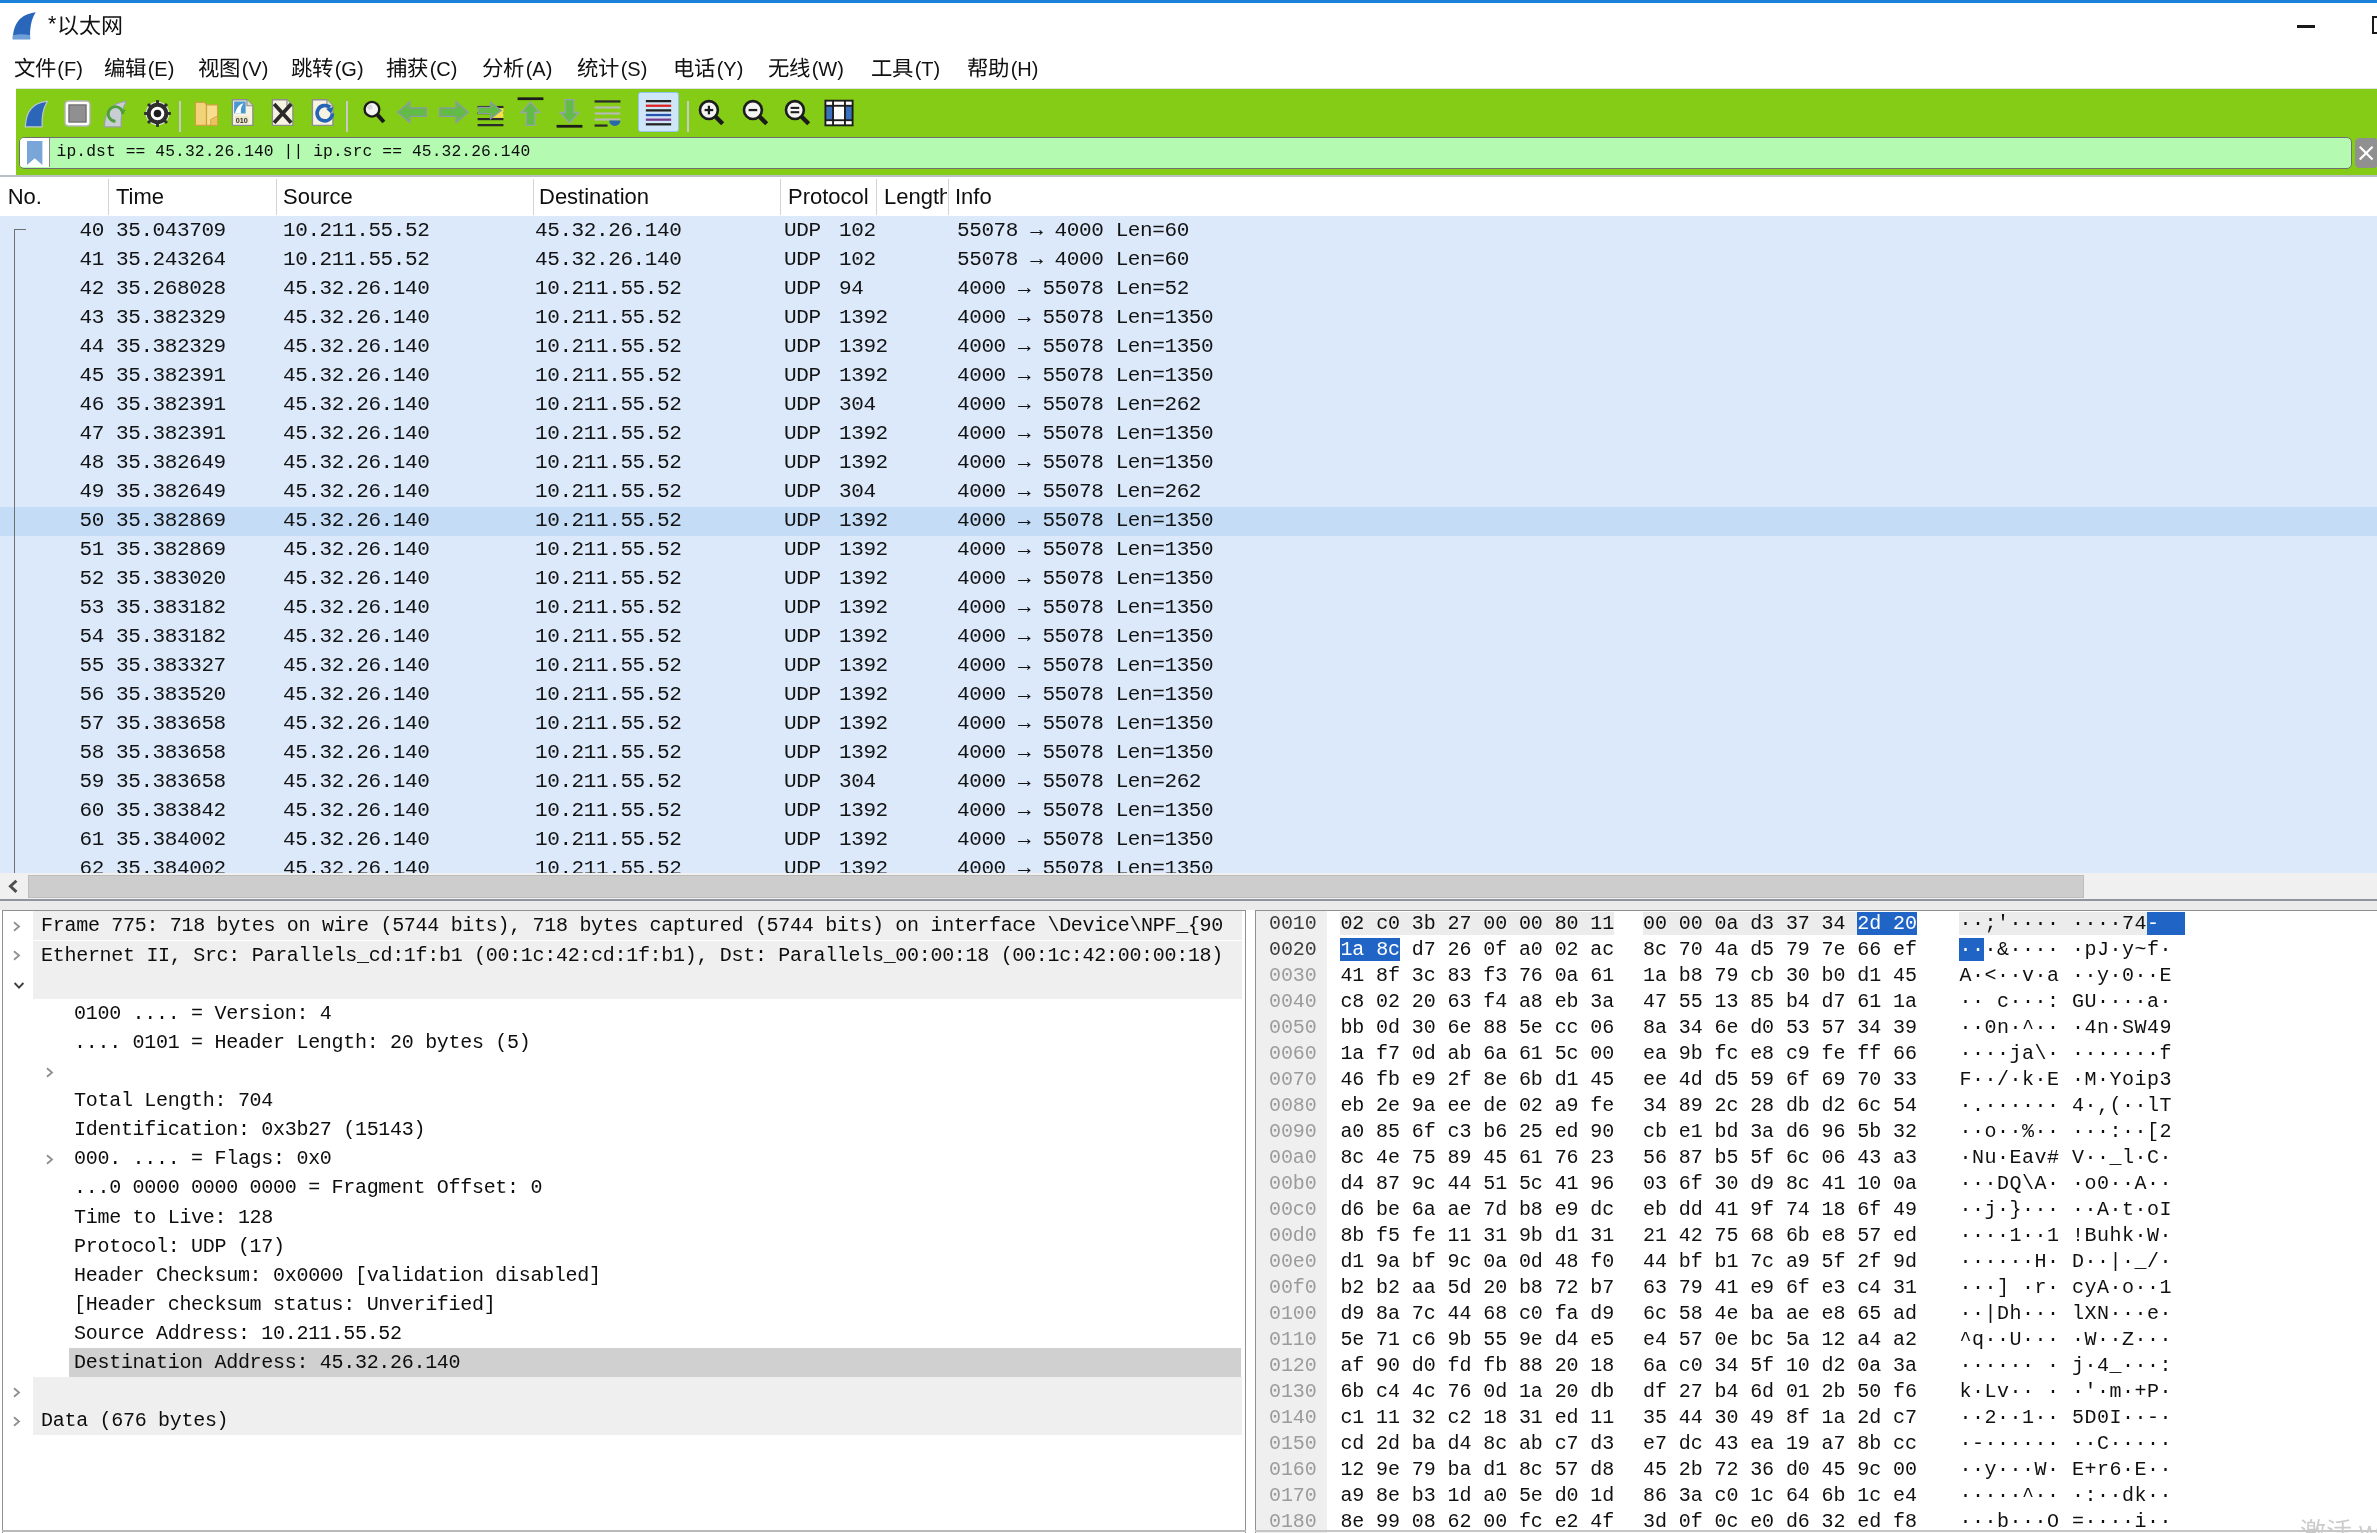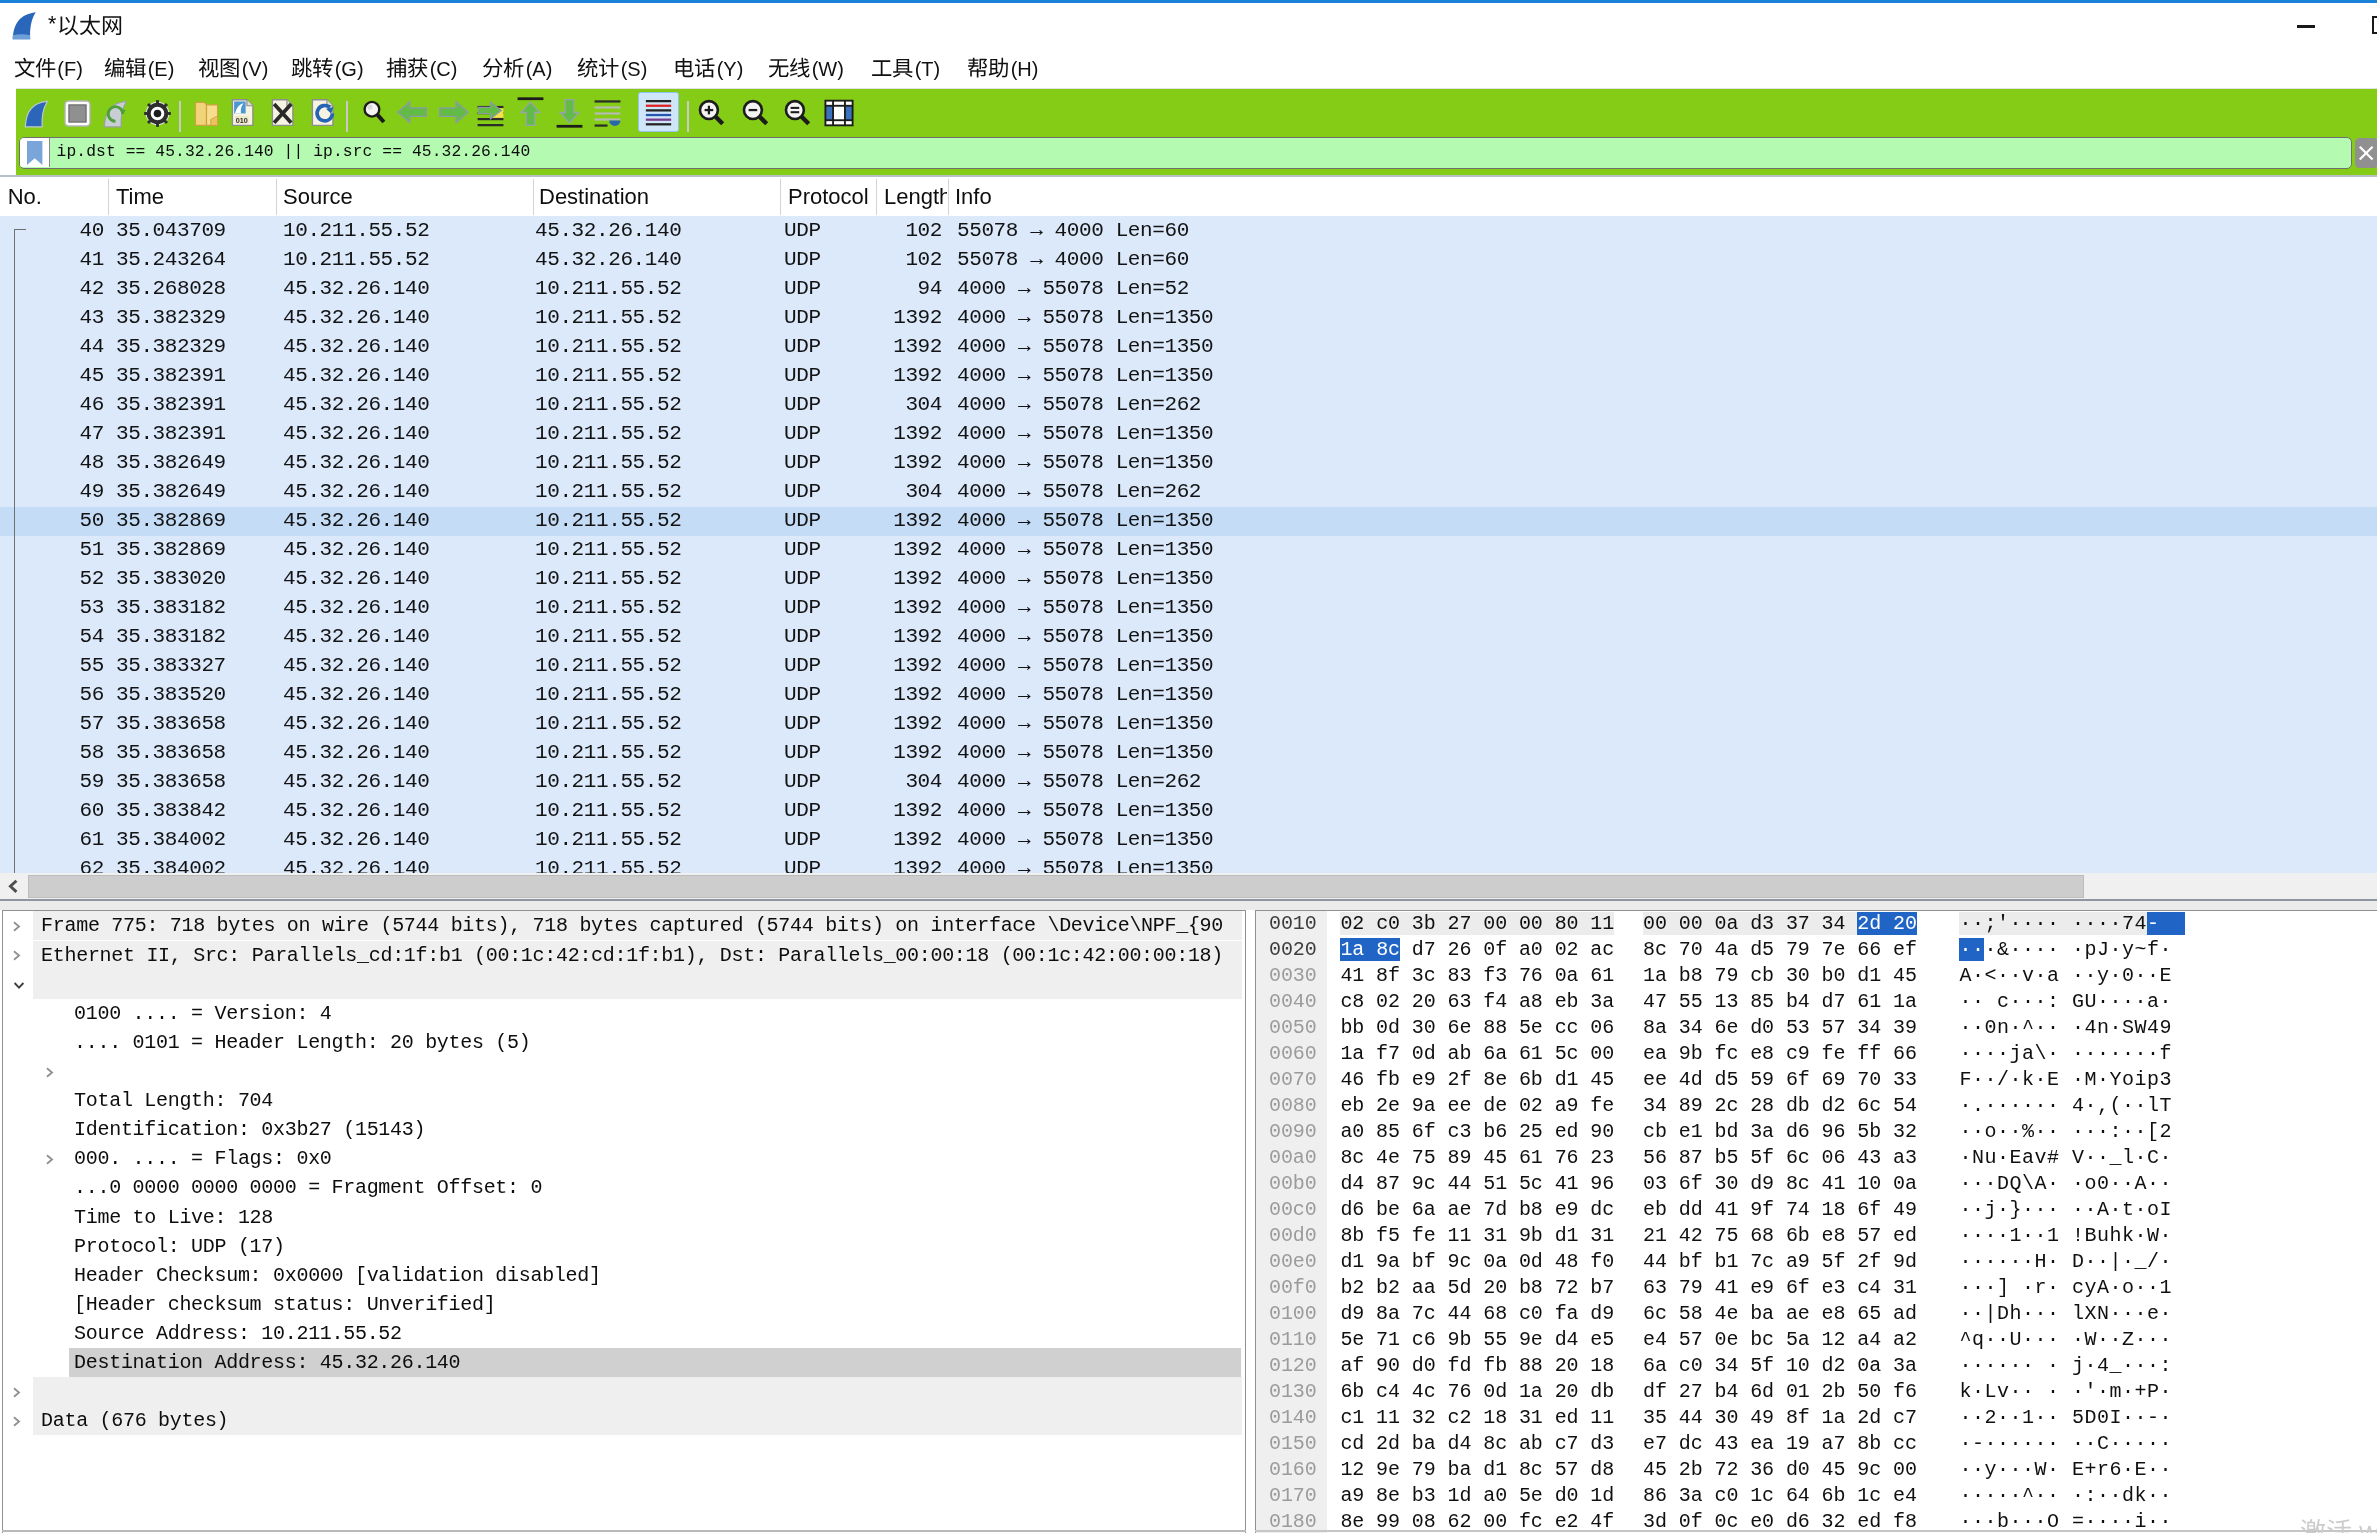--- a/index.html
+++ b/index.html
@@ -462,21 +462,21 @@
 UDP
 UDP
 UDP
 UDP
 UDP
 UDP
 UDP
 UDP
 UDP
 UDP</pre>
-<pre style="left:839px;width:103px;text-align:right">102
+<pre style="left:839px;width:103px;">102
 102
 94
 1392
 1392
 1392
 304
 1392
 1392
 304
 1392

